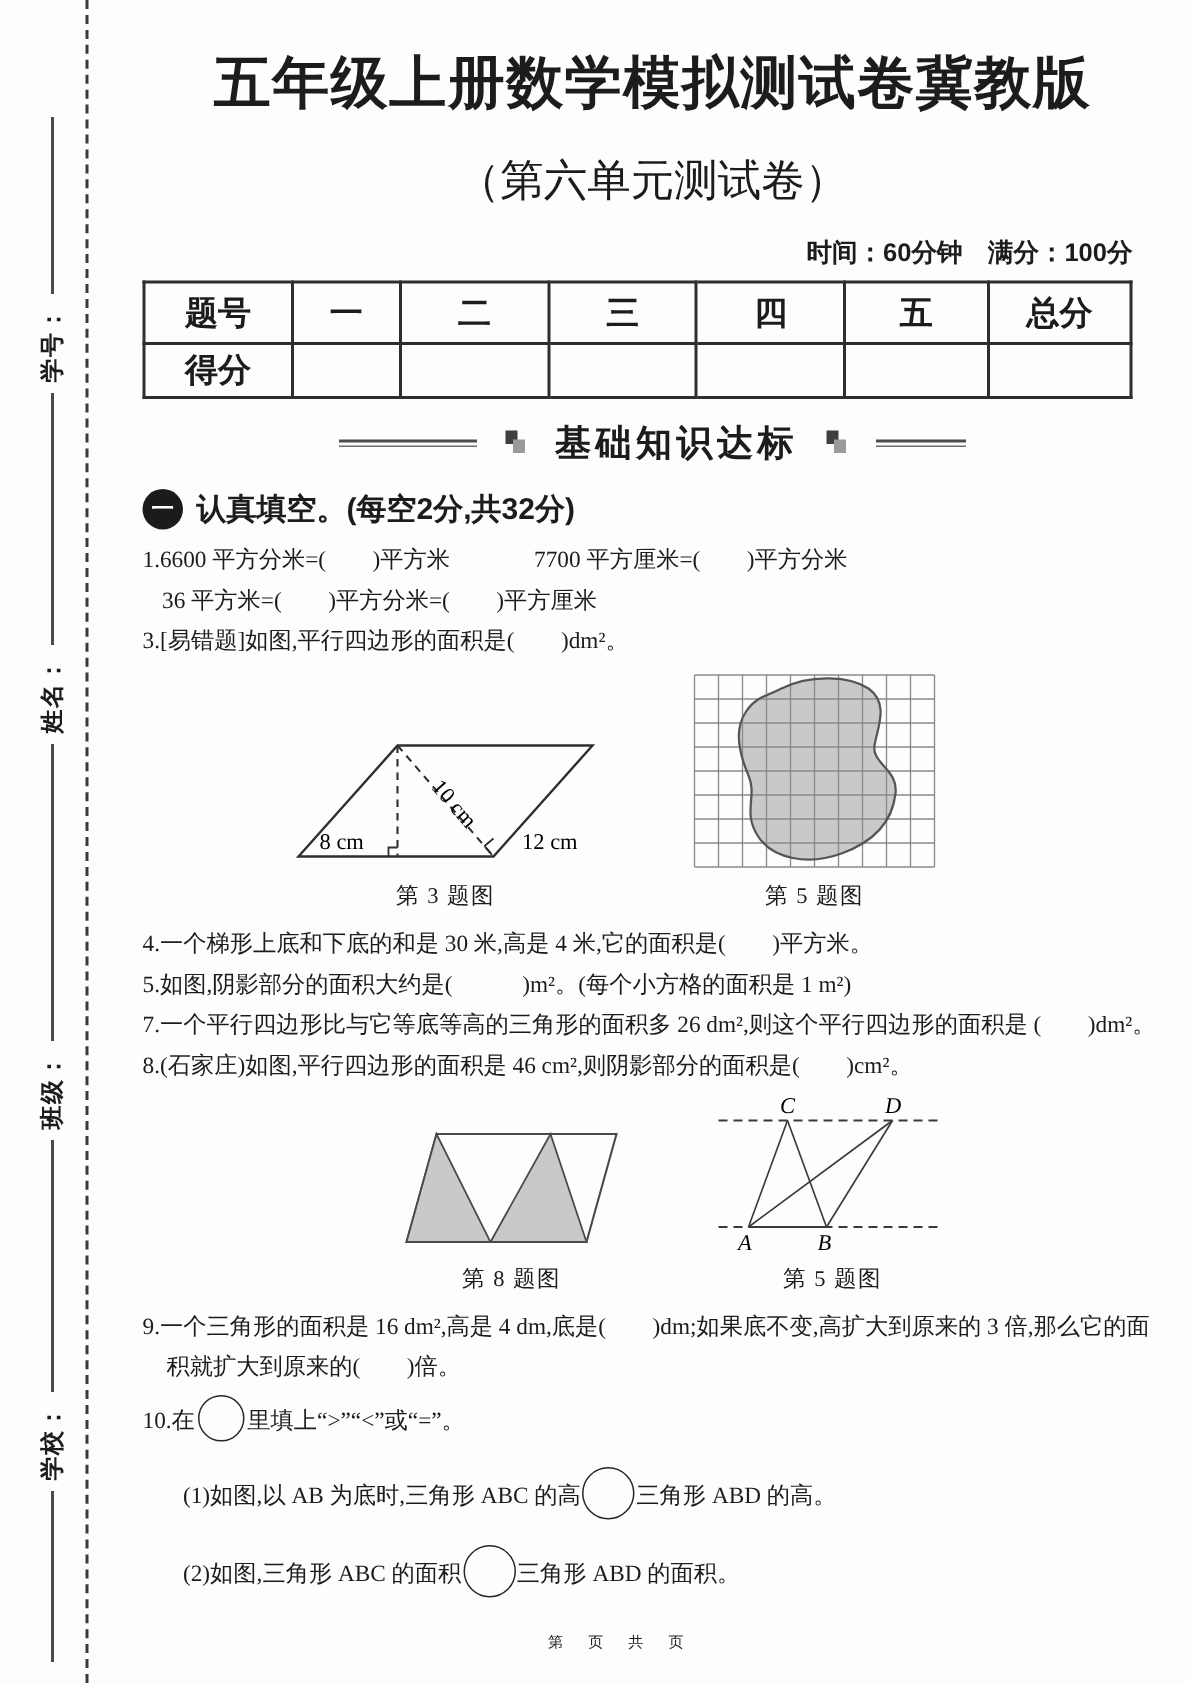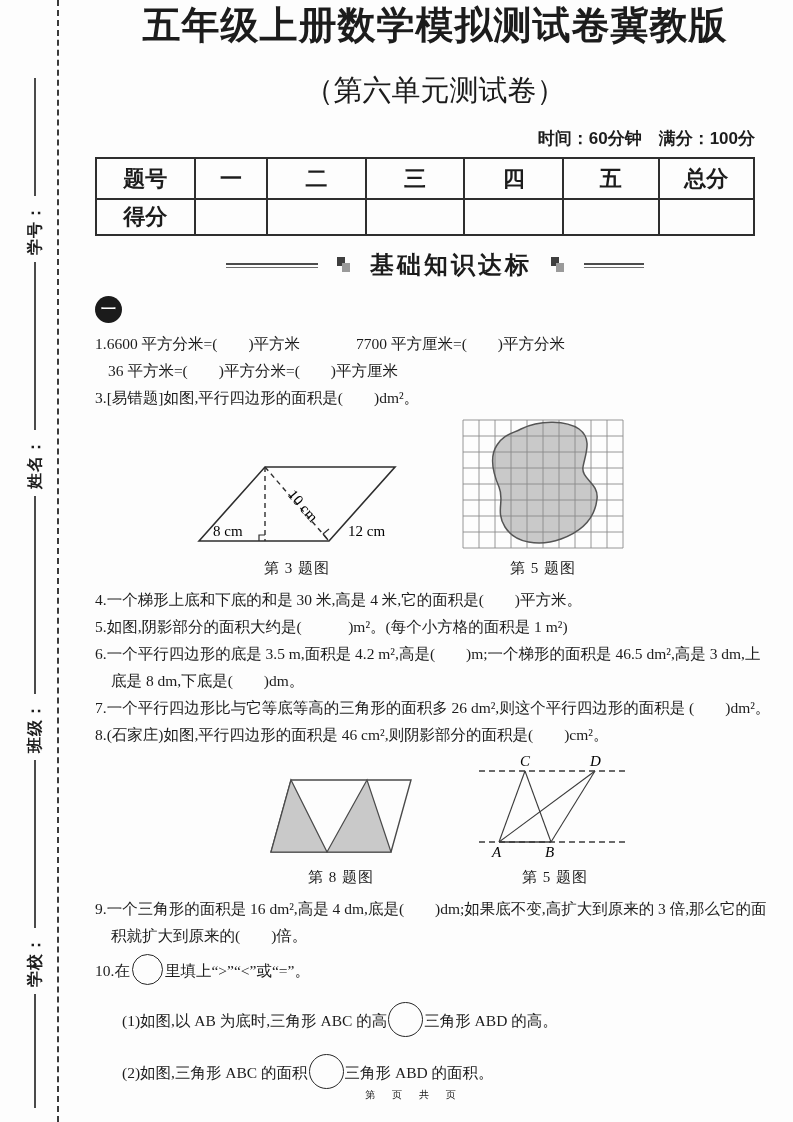--- a/index.html
+++ b/index.html
@@ -23,21 +23,21 @@
   .sb-label { height:66px; display:flex; align-items:center; justify-content:center; flex:none; }
   .sb-label span {
     display:block; transform:rotate(-90deg); white-space:nowrap;
     font-size:16px; font-weight:bold; letter-spacing:1px;
     font-family:"Liberation Serif", serif;
   }
 
   
   .content { position:absolute; left:95px; top:0; width:680px; }
   .title {
-    text-align:center;
+    margin-top:30px; text-align:center;
     font-family:"Liberation Sans", sans-serif;
     font-size:38px; font-weight:bold; letter-spacing:1px;
   }
   .subtitle {
     margin-top:20px; text-align:center;
     font-family:"Liberation Sans", sans-serif;
     font-size:29px; font-weight:normal;
   }
   .meta {
     margin-top:16px; padding-right:20px; text-align:right;
@@ -175,20 +175,21 @@
     <span class="txt">基础知识达标</span>
     <span class="dsq">
         <i class="sq1"></i>
         <i class="sq2"></i>
       </span>
     <span class="dline short"></span>
   </div>
 
   <div class="part-head">
     <span class="part-badge">一</span>
+    <span class="part-title">认真填空。(每空2分,共32分)</span>
   </div>
 
   <div class="questions">
 
     <div class="q q-row">
       <span>1.6600 平方分米=(　　)平方米</span>
       <span class="q-gap"></span>
       <span>7700 平方厘米=(　　)平方分米</span>
     </div>
     <div class="q-indent">36 平方米=(　　)平方分米=(　　)平方厘米</div>
@@ -215,21 +216,20 @@
           <path d="M62,12 C82,2 108,4 120,12 C134,22 126,38 124,50 C122,62 140,66 138,82 C136,100 124,114 102,122 C80,130 56,126 46,110 C36,94 46,84 40,70 C34,56 30,40 38,28 C44,18 52,17 62,12 Z" fill="#c9c9c9"></path>
           <path d="M4,3H164 M4,19H164 M4,35H164 M4,51H164 M4,67H164 M4,83H164 M4,99H164 M4,115H164 M4,131H164 M4,3V131 M20,3V131 M36,3V131 M52,3V131 M68,3V131 M84,3V131 M100,3V131 M116,3V131 M132,3V131 M148,3V131 M164,3V131" stroke="#8a8a8a" stroke-width="0.9" fill="none"></path>
           <path d="M62,12 C82,2 108,4 120,12 C134,22 126,38 124,50 C122,62 140,66 138,82 C136,100 124,114 102,122 C80,130 56,126 46,110 C36,94 46,84 40,70 C34,56 30,40 38,28 C44,18 52,17 62,12 Z" fill="none" stroke="#555" stroke-width="1.5"></path>
         </svg>
         <div class="cap">第 5 题图</div>
       </div>
     </div>
 
     <div class="q">4.一个梯形上底和下底的和是 30 米,高是 4 米,它的面积是(　　)平方米。</div>
     <div class="q">5.如图,阴影部分的面积大约是(　　　)m²。(每个小方格的面积是 1 m²)</div>
-    <div class="q">6.一个平行四边形的底是 3.5 m,面积是 4.2 m²,高是(　　)m;一个梯形的面积是 46.5 dm²,高是 3 dm,上底是 8 dm,下底是(　　)dm。</div>
     <div class="q">7.一个平行四边形比与它等底等高的三角形的面积多 26 dm²,则这个平行四边形的面积是 (　　)dm²。</div>
     <div class="q">8.(石家庄)如图,平行四边形的面积是 46 cm²,则阴影部分的面积是(　　)cm²。</div>
 
     <div class="fig-row fig-row2">
       <div class="fig">
         <svg width="148" height="88" viewBox="0 0 148 88">
           <polygon points="4,80 24,8 144,8 124,80" fill="none" stroke="#4a4a4a" stroke-width="1.4"></polygon>
           <polygon points="4,80 24,8 60,80" fill="#c9c9c9" stroke="#4a4a4a" stroke-width="1.2"></polygon>
           <polygon points="60,80 100,8 124,80" fill="#c9c9c9" stroke="#4a4a4a" stroke-width="1.2"></polygon>
         </svg>

